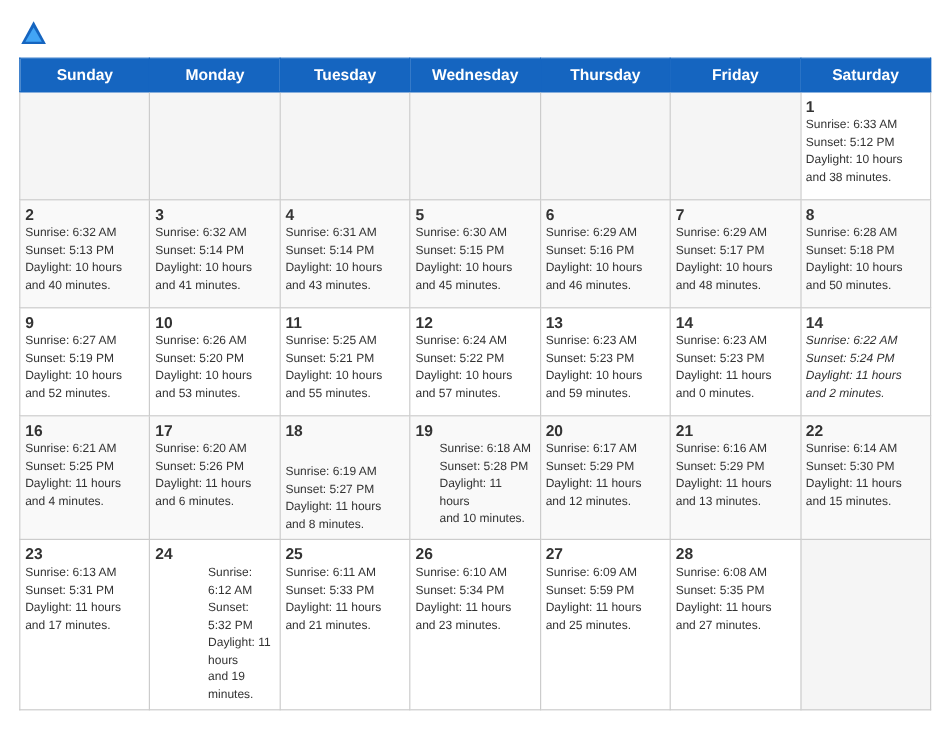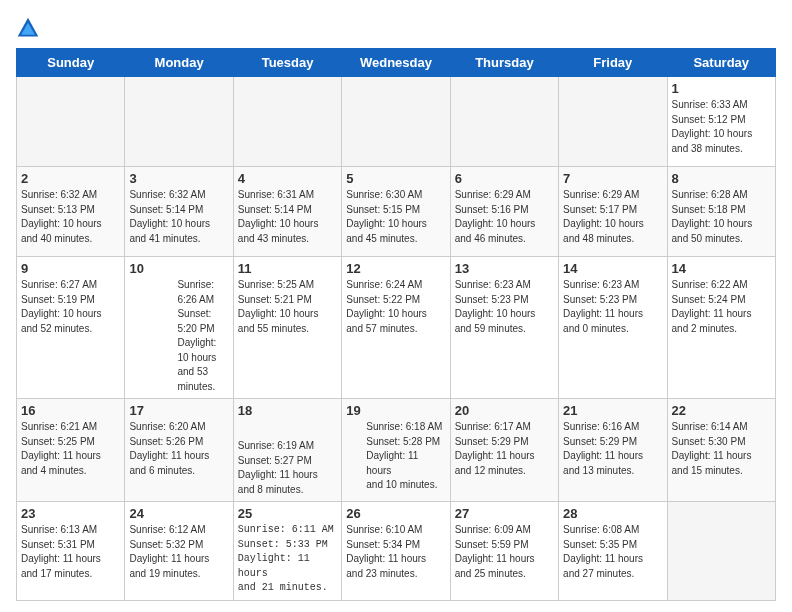--- a/index.html
+++ b/index.html
@@ -189,21 +189,21 @@
       <tr>
         <td>
           <div class="day-number">9</div>
           <div class="day-info" style="white-space: pre-line;">Sunrise: 6:27 AM
 Sunset: 5:19 PM
 Daylight: 10 hours
 and 52 minutes.</div>
         </td>
         <td>
           <div class="day-number">10</div>
-          <div class="day-info" style="white-space: pre-line; margin-left: 48px;">Sunrise: 6:26 AM
+          <div class="day-info" style="white-space: pre-line;">Sunrise: 6:26 AM
 Sunset: 5:20 PM
 Daylight: 10 hours
 and 53 minutes.</div>
         </td>
         <td>
           <div class="day-number">11</div>
           <div class="day-info" style="white-space: pre-line;">Sunrise: 5:25 AM
 Sunset: 5:21 PM
 Daylight: 10 hours
 and 55 minutes.</div>
@@ -224,21 +224,21 @@
         </td>
         <td>
           <div class="day-number">14</div>
           <div class="day-info" style="white-space: pre-line;">Sunrise: 6:23 AM
 Sunset: 5:23 PM
 Daylight: 11 hours
 and 0 minutes.</div>
         </td>
         <td>
           <div class="day-number">14</div>
-          <div class="day-info" style="white-space: pre-line;">Sunrise: 6:22 AM
+          <div class="day-info" style="white-space: pre-line; font-style: italic;">Sunrise: 6:22 AM
 Sunset: 5:24 PM
 Daylight: 11 hours
 and 2 minutes.</div>
         </td>
       </tr>
       <tr>
         <td>
           <div class="day-number">16</div>
           <div class="day-info" style="white-space: pre-line;">Sunrise: 6:21 AM
 Sunset: 5:25 PM
@@ -291,28 +291,28 @@
       <tr>
         <td>
           <div class="day-number">23</div>
           <div class="day-info" style="white-space: pre-line;">Sunrise: 6:13 AM
 Sunset: 5:31 PM
 Daylight: 11 hours
 and 17 minutes.</div>
         </td>
         <td>
           <div class="day-number">24</div>
-          <div class="day-info" style="white-space: pre-line;">Sunrise: 6:12 AM
+          <div class="day-info" style="white-space: pre-line; margin-left: 44px;">Sunrise: 6:12 AM
 Sunset: 5:32 PM
 Daylight: 11 hours
 and 19 minutes.</div>
         </td>
         <td>
           <div class="day-number">25</div>
-          <div class="day-info" style="white-space: pre-line; font-family: Liberation Mono, monospace;">Sunrise: 6:11 AM
+          <div class="day-info" style="white-space: pre-line;">Sunrise: 6:11 AM
 Sunset: 5:33 PM
 Daylight: 11 hours
 and 21 minutes.</div>
         </td>
         <td>
           <div class="day-number">26</div>
           <div class="day-info" style="white-space: pre-line;">Sunrise: 6:10 AM
 Sunset: 5:34 PM
 Daylight: 11 hours
 and 23 minutes.</div>

